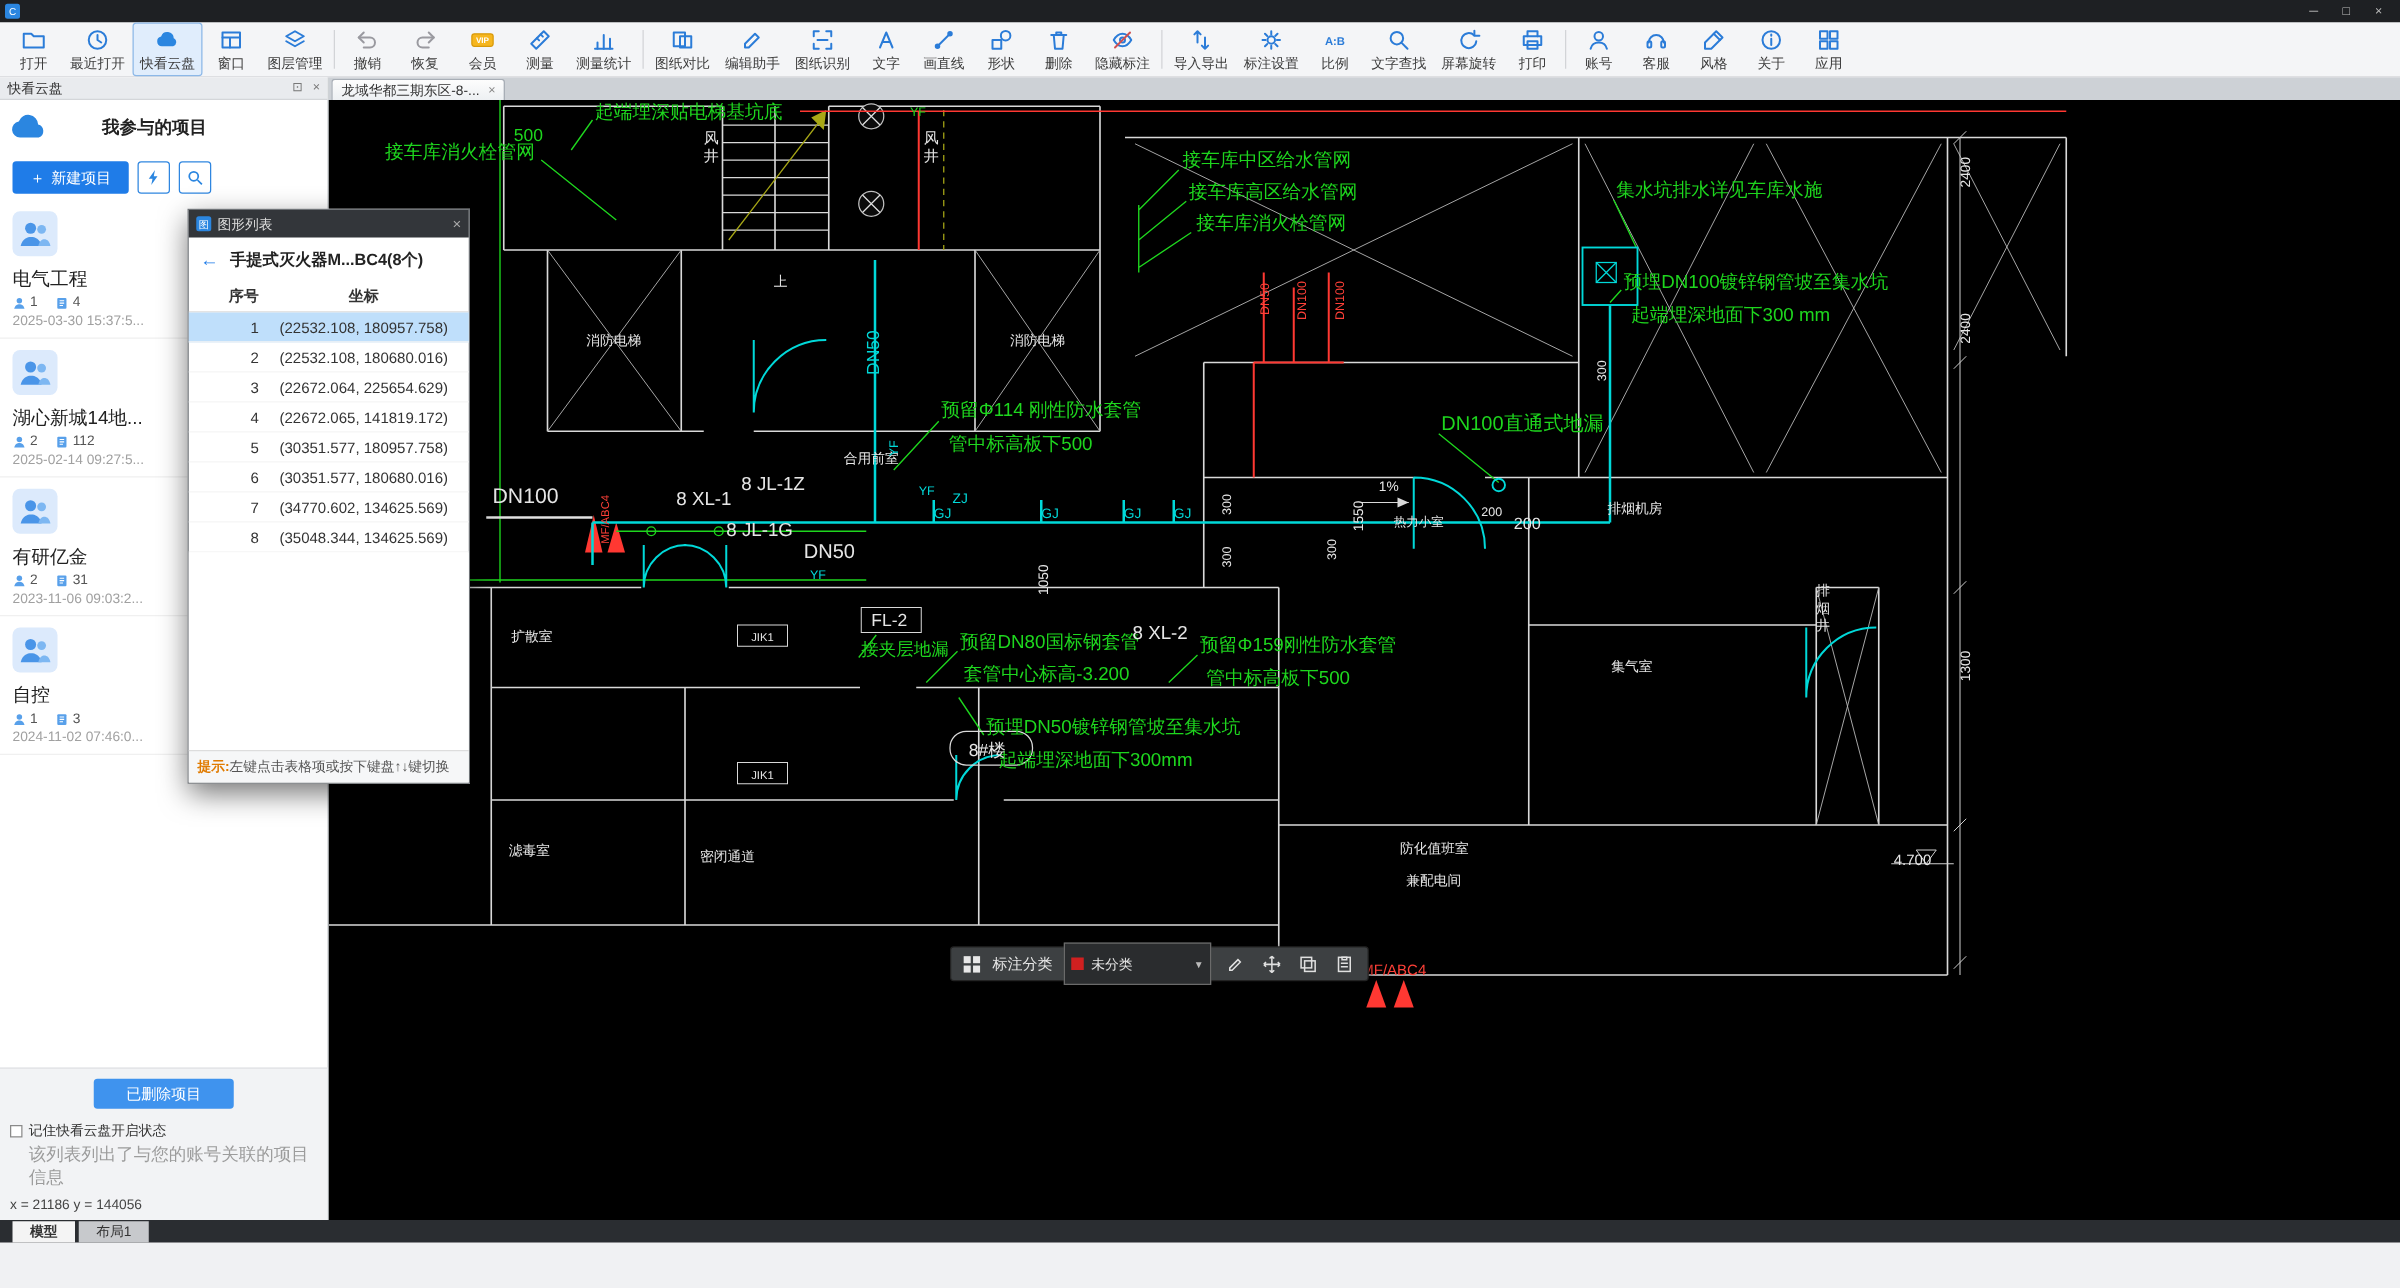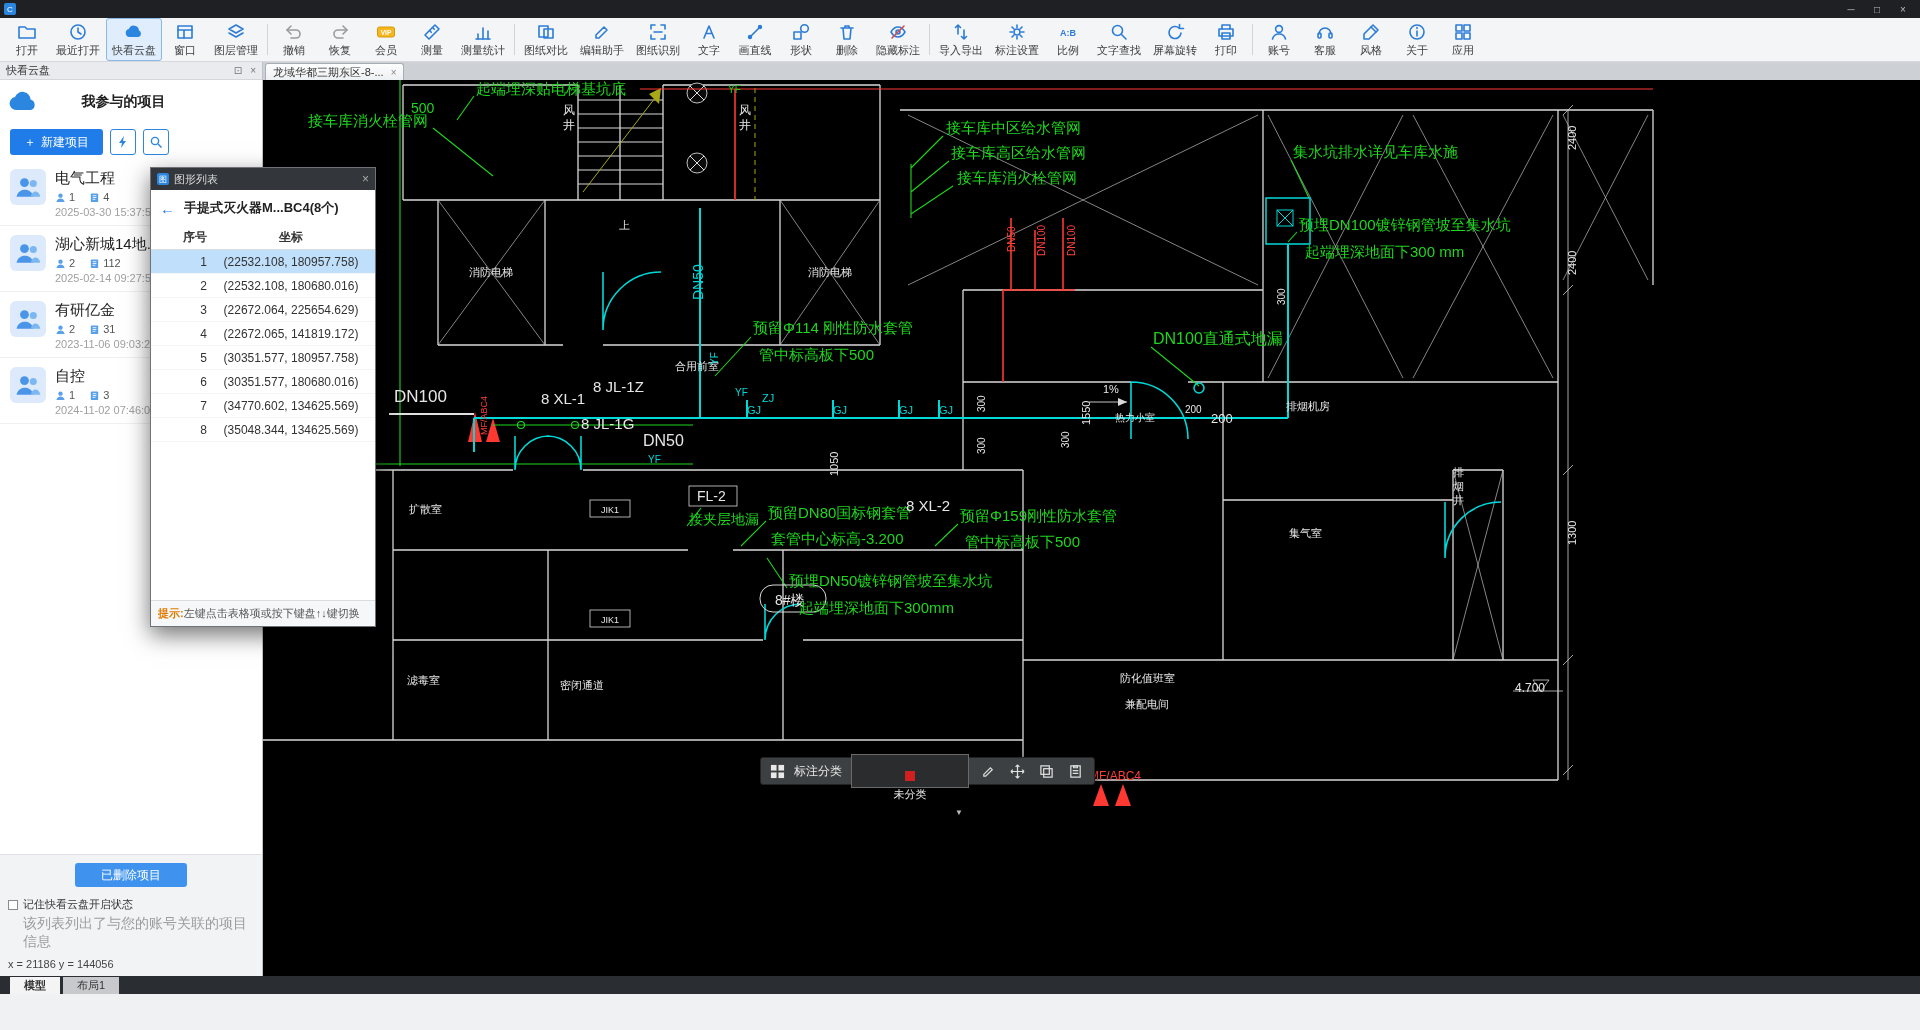--- a/index.html
+++ b/index.html
@@ -38,21 +38,21 @@
   .sb-cloudrow svg { width:30px; height:22px; }
   .sb-sectitle { position:absolute; left:0; right:15px; text-align:center; font-size:14px;
     font-weight:bold; color:#222; }
   .sb-actions { height:36px; display:flex; align-items:center; gap:7px; padding:0 10px; flex:none; }
   .btn-new { background:#1f7ce8; color:#fff; font-size:12px; border-radius:3px; height:26px;
     padding:0 14px; display:flex; align-items:center; gap:5px; }
   .mini-btn { width:26px; height:26px; border:1px solid #2f86e0; border-radius:3px; background:#fff;
     display:flex; align-items:center; justify-content:center; }
   .mini-btn svg { width:14px; height:14px; }
   .projects { flex:1; overflow:hidden; }
-  .proj { display:flex; gap:9px; padding:9px 10px 7px; border-bottom:1px solid #f0f0f0; }
+  .proj { display:flex; gap:9px; padding:9px 10px 7px; border-bottom:1px solid #f0f0f0;flex-direction:column; }
   .proj-avatar { width:36px; height:36px; background:#dceafc; border-radius:6px; flex:none;
     display:flex; align-items:center; justify-content:center; }
   .proj-avatar svg { width:30px; height:30px; }
   .proj-name { font-size:15px; color:#222; }
   .proj-meta { display:flex; gap:14px; align-items:center; margin-top:3px; font-size:11px; color:#555; }
   .pm { display:flex; gap:3px; align-items:center; }
   .pm svg { width:11px; height:11px; }
   .proj-date { font-size:11px; color:#a0a0a0; margin-top:3px; }
   .sb-bottom { background:#f2f3f5; border-top:1px solid #dfe1e4; padding:8px 0 2px; flex:none; }
   .btn-deleted { background:#3f93ee; color:#fff; width:112px; height:24px; border-radius:3px;
@@ -69,21 +69,21 @@
     padding:0 7px; border-radius:3px 3px 0 0; }
   .doctab .x { color:#888; font-size:10px; }
   .canvas { flex:1; background:#000; position:relative; overflow:hidden; }
   .canvas svg.cad { position:absolute; inset:0; width:100%; height:100%; }
   
   .anno-toolbar { position:absolute; left:497px; top:677px; height:28px; background:#3d4042;
     border:1px solid #232323; border-radius:3px; display:flex; align-items:center; gap:9px;
     padding:0 9px; color:#e8e8e8; font-size:12px; box-shadow:0 2px 6px rgba(0,0,0,.6); }
   .anno-toolbar svg { width:15px; height:15px; display:block; }
   .dd { background:#2a2c2e; border:1px solid #6a6a6a; height:20px; width:118px; display:flex;
-    align-items:center; gap:6px; padding:16px 5px; font-size:11px;flex-direction:column; }
+    align-items:center; gap:6px; padding:16px 5px; font-size:11px; }
   .dd .sw { width:10px; height:10px; background:#d02020; flex:none; }
   .dd .caret { margin-left:auto; font-size:8px; color:#bbb; }
   .atool { width:20px; height:20px; display:flex; align-items:center; justify-content:center; }
   
   .gpanel { position:absolute; left:150px; top:167px; width:226px; height:460px; background:#fff;
     border:1px solid #6f7377; box-shadow:0 8px 22px rgba(0,0,0,.55); z-index:20; display:flex;
     flex-direction:column; }
   .gp-title { height:22px; background:#33363a; color:#ddd; font-size:11px; display:flex;
     align-items:center; gap:5px; padding:0 6px; flex:none; }
   .gp-ico { width:12px; height:12px; background:#2b86e0; border-radius:2px; color:#fff; font-size:8px;

